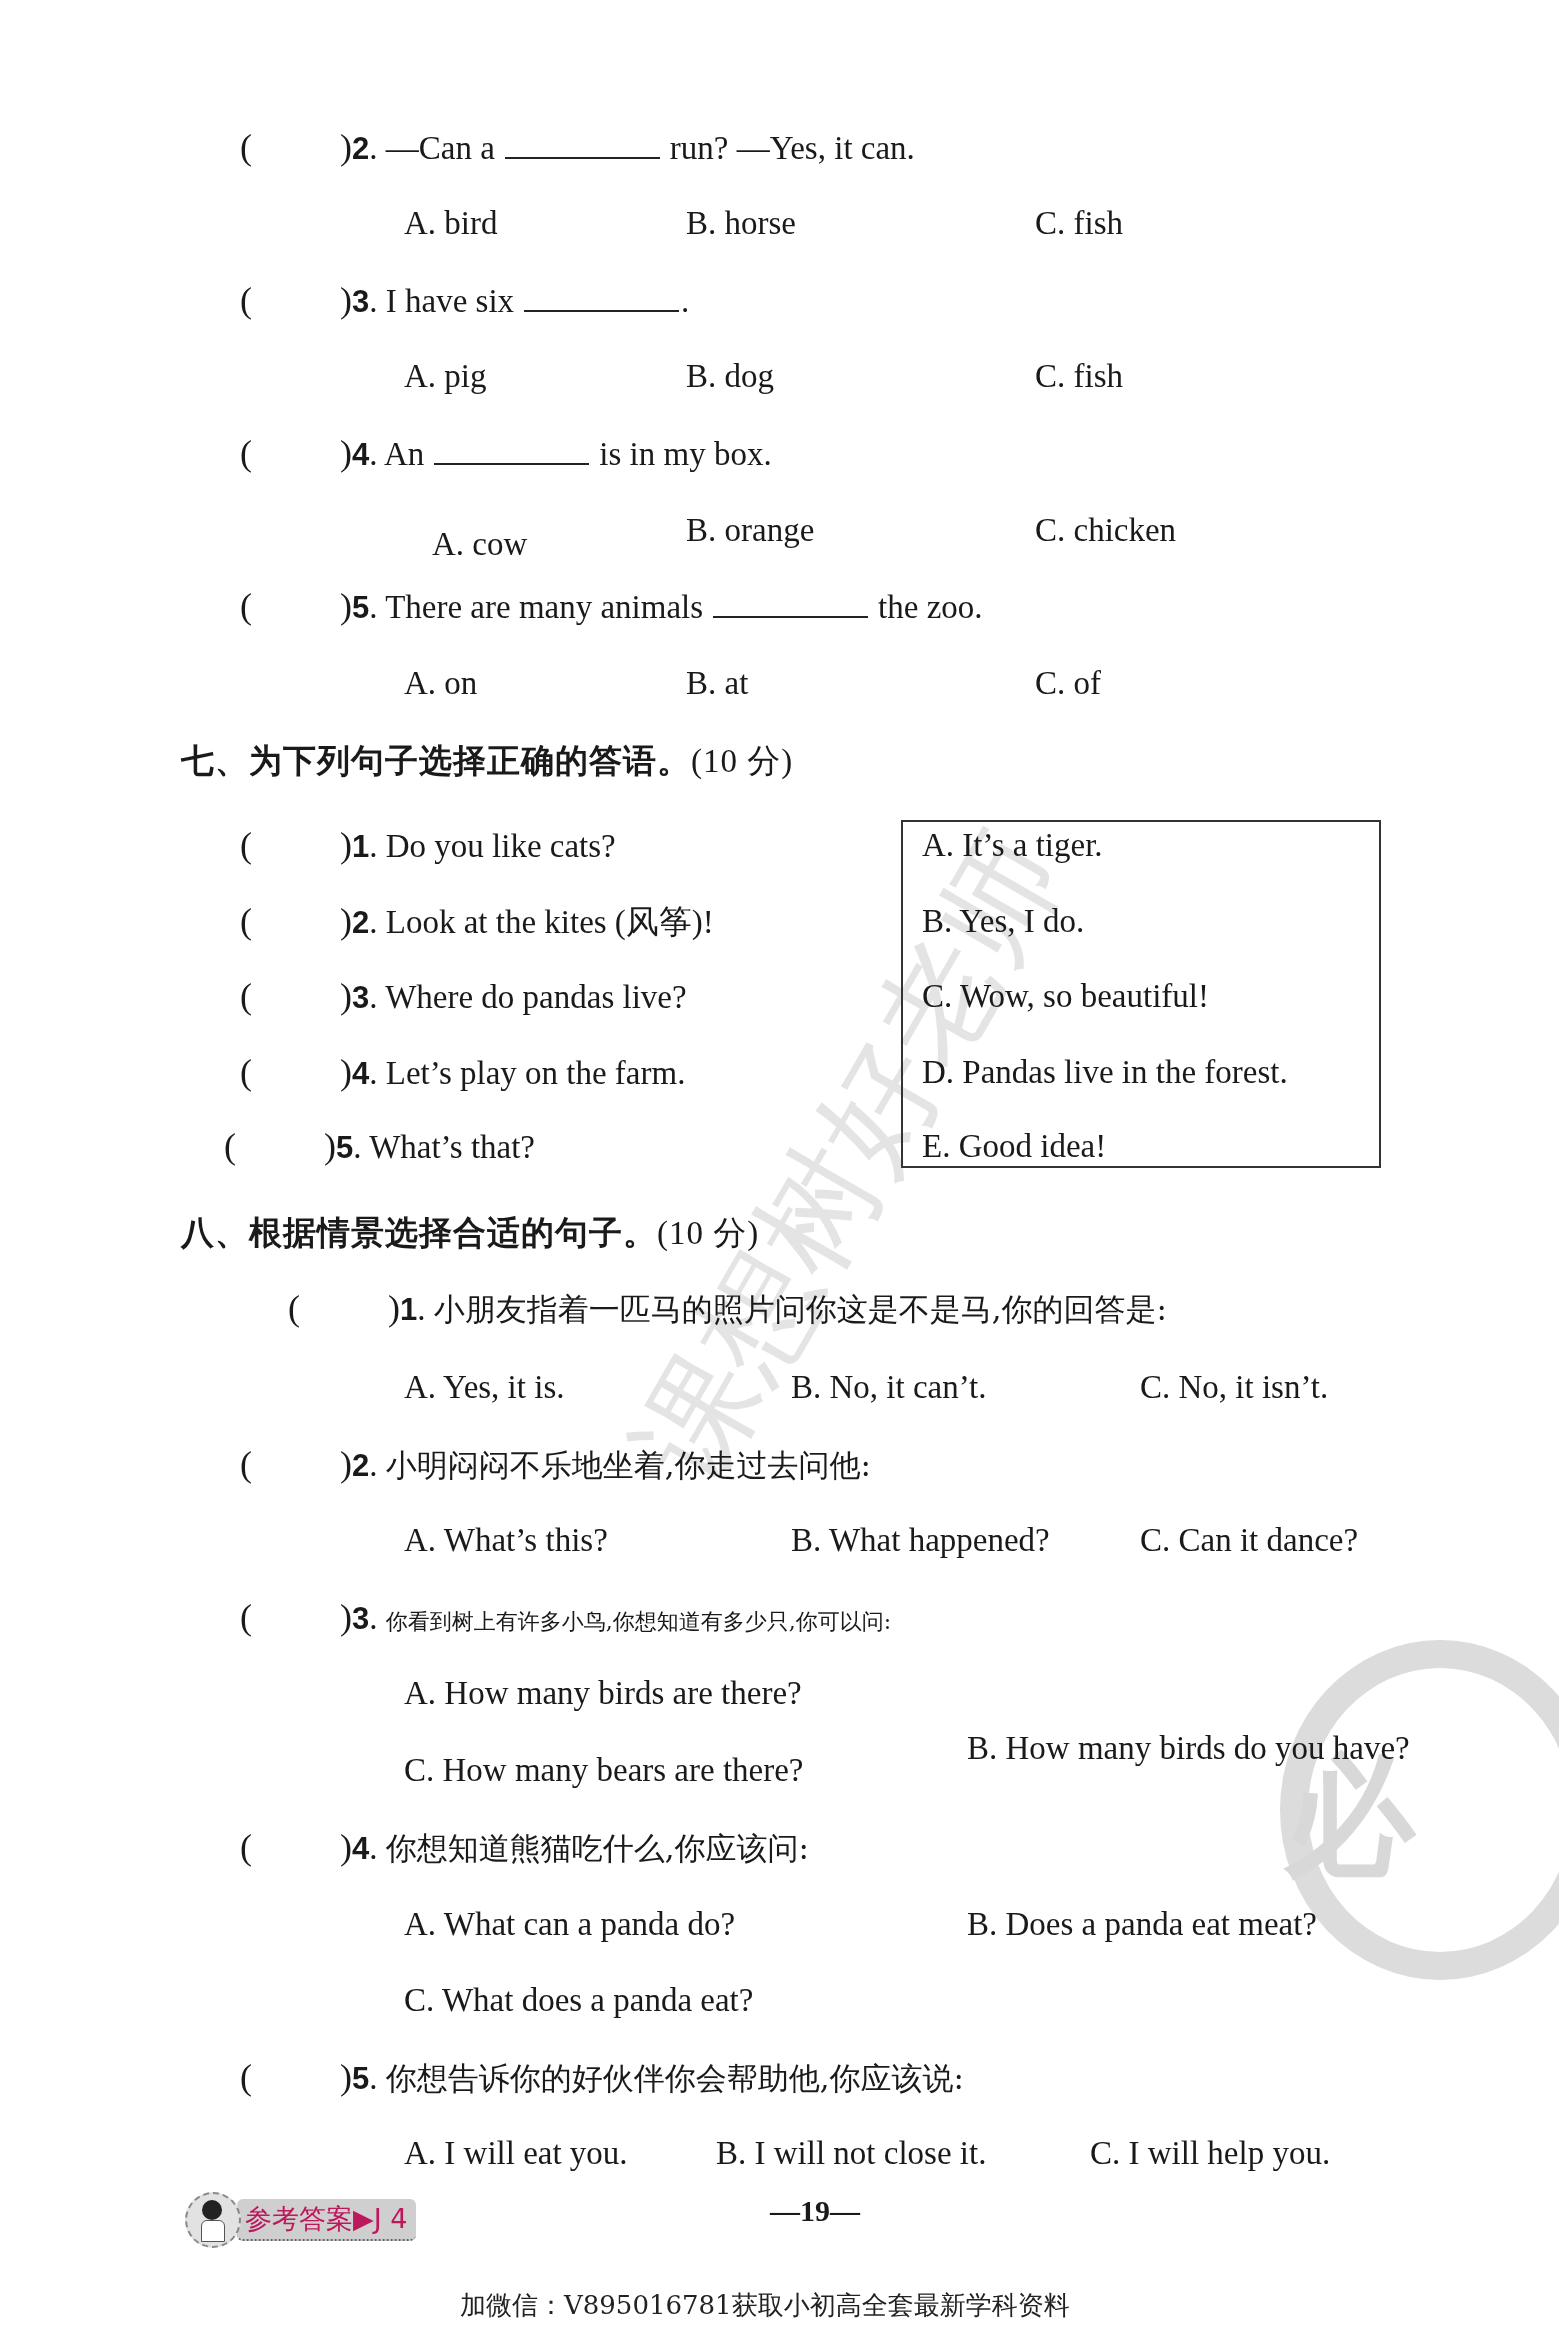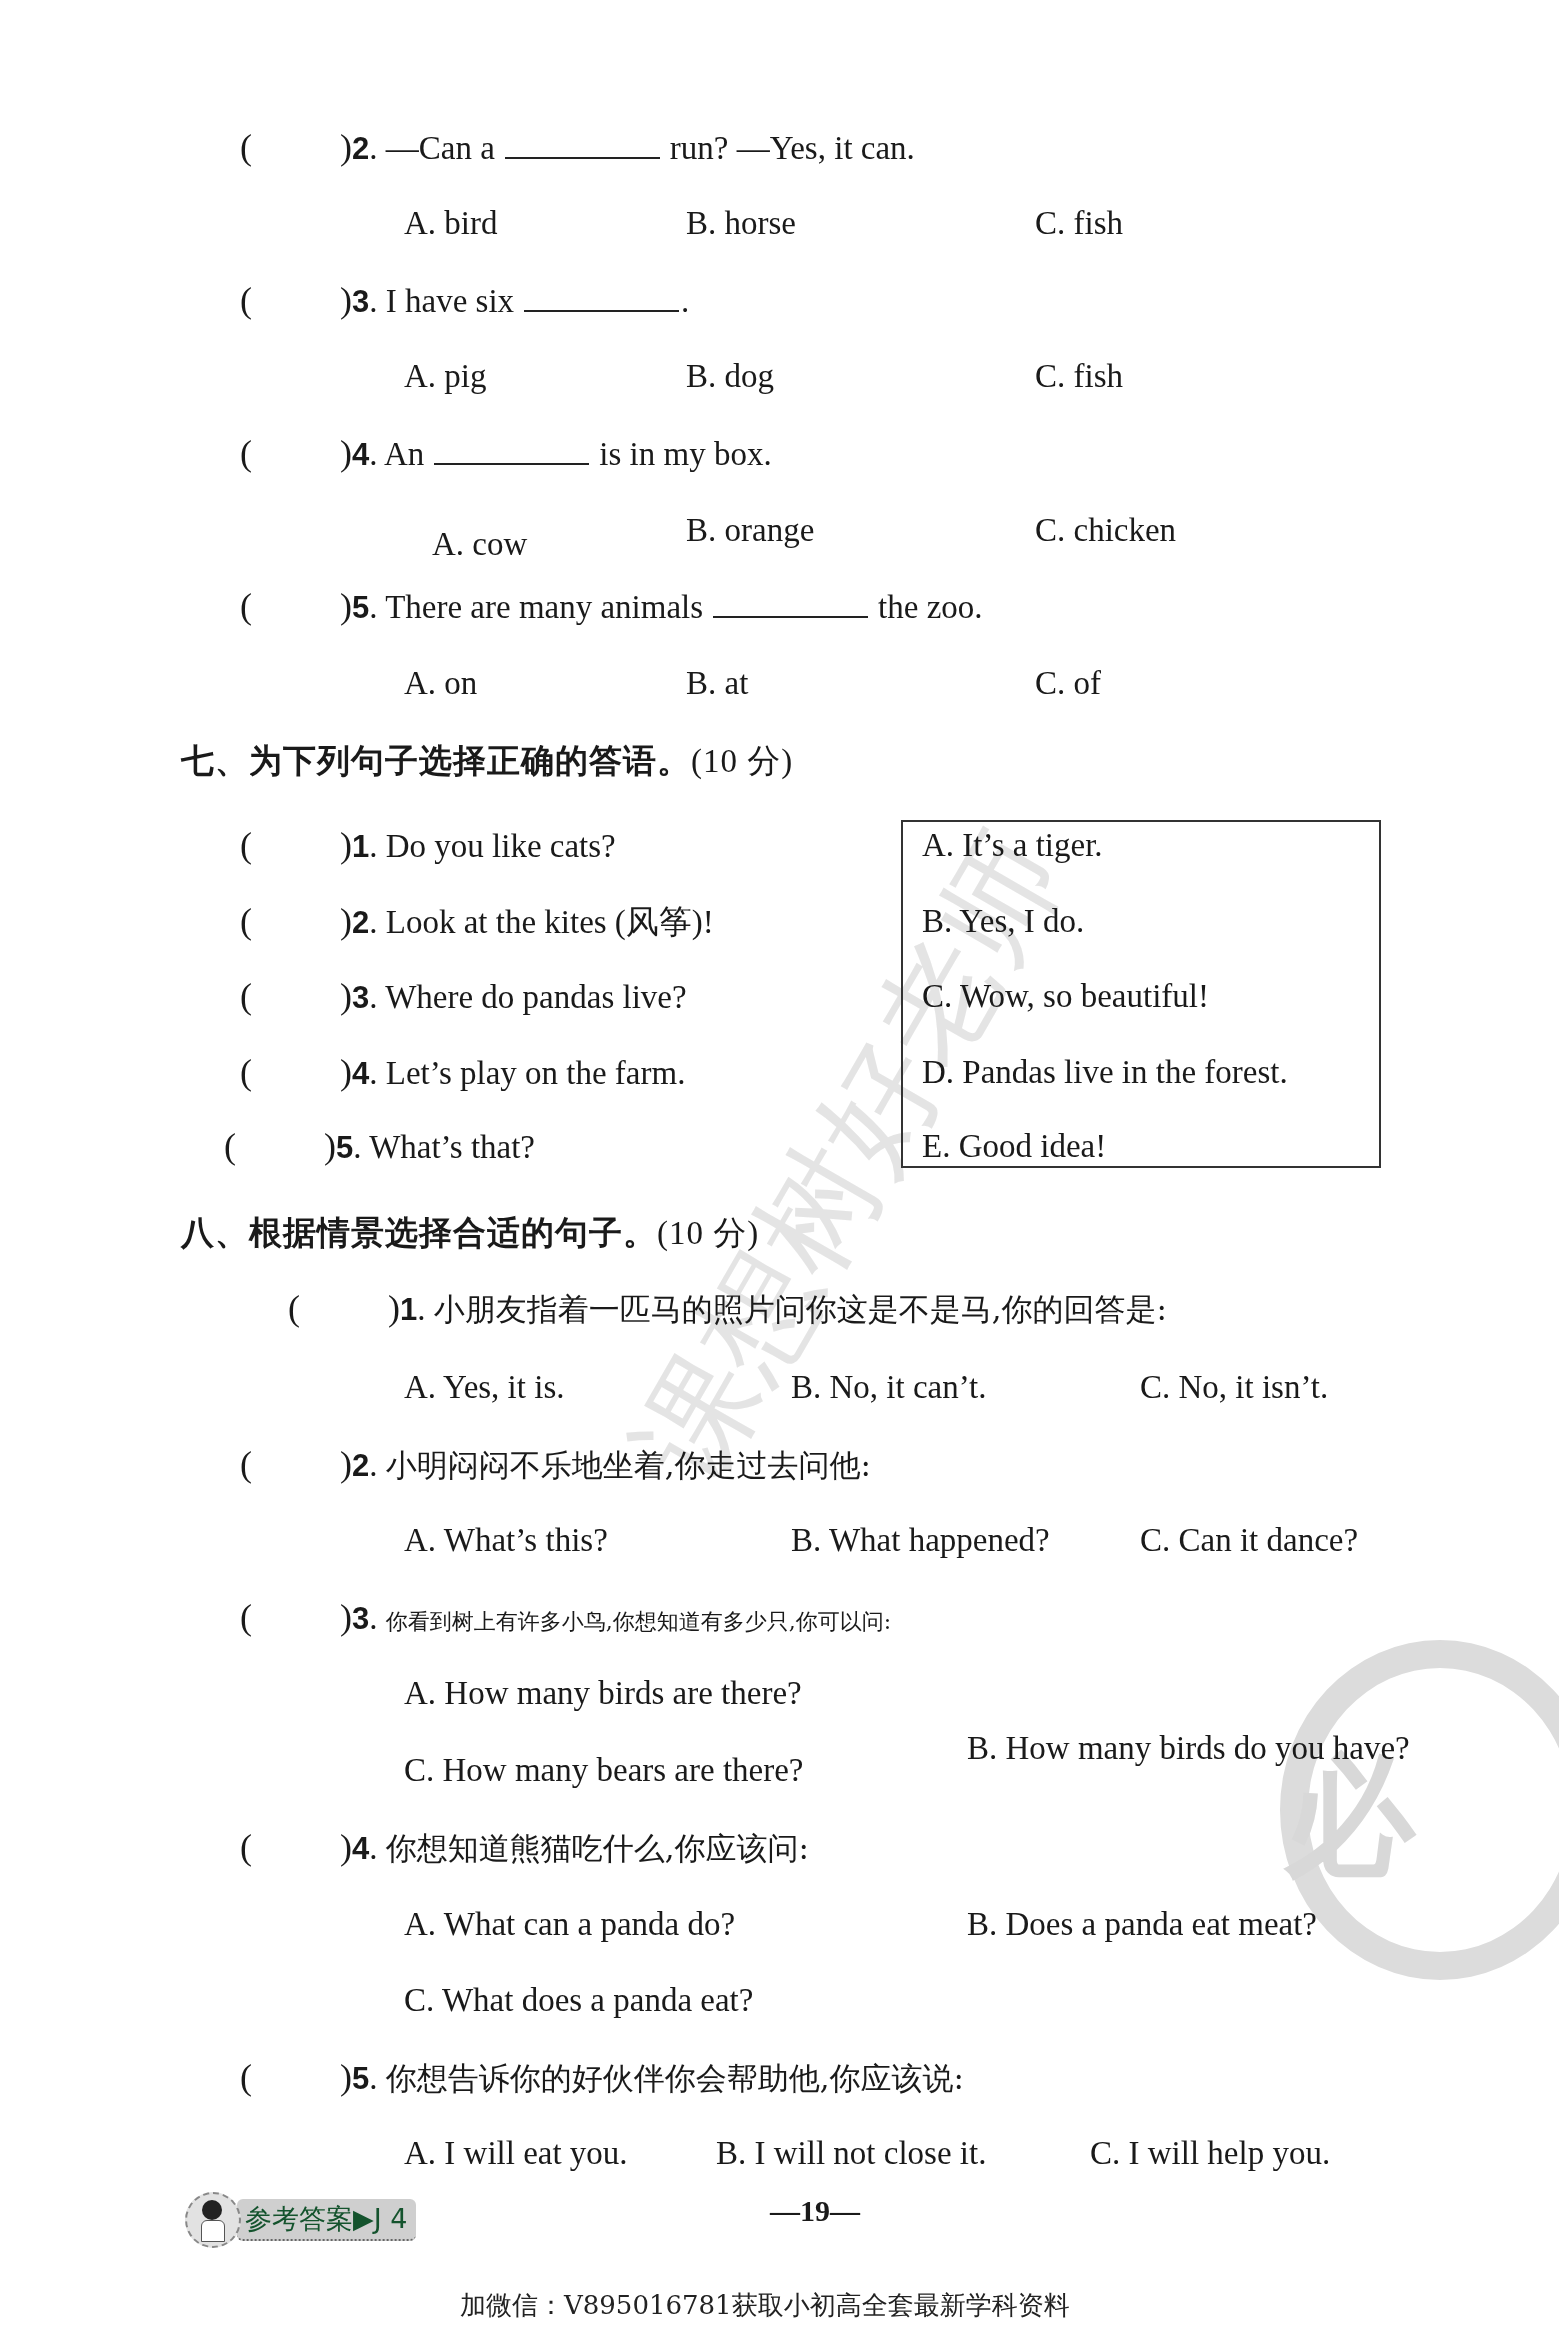--- a/index.html
+++ b/index.html
@@ -13,21 +13,21 @@
   .heading .score { font-family:"Liberation Serif", serif; font-weight:normal; }
   .blank { display:inline-block; width:155px; border-bottom:2px solid #222; height:28px; vertical-align:baseline; margin:0 10px; }
   .box { position:absolute; left:901px; top:820px; width:480px; height:348px; border:2px solid #333; box-sizing:border-box; }
   .wm { position:absolute; color:#cfcfcf; font-family:"DejaVu Serif", serif; font-size:120px; opacity:0.55; transform:rotate(-60deg); transform-origin:left top; }
   .seal { position:absolute; left:1280px; top:1640px; width:320px; height:340px; border-radius:50%; border:28px solid #dcdcdc; box-sizing:border-box; }
   .seal-char { position:absolute; left:1285px; top:1730px; font-family:"DejaVu Sans", sans-serif; font-weight:bold; font-size:130px; color:#d8d8d8; }
   .answer-tag { position:absolute; left:185px; top:2192px; display:flex; align-items:center; }
   .avatar { width:52px; height:52px; border-radius:50%; border:2px dashed #888; background:#e2e2e2; position:relative; }
   .avatar::before { content:""; position:absolute; left:15px; top:6px; width:20px; height:20px; border-radius:50%; background:#222; }
   .avatar::after { content:""; position:absolute; left:14px; top:26px; width:22px; height:20px; border-radius:6px 6px 0 0; background:#fff; border:1px solid #555; }
-  .tag-label { background:#cfcfcf; border-radius:6px; padding:2px 8px; font-family:"DejaVu Sans", sans-serif; font-size:27px; color:#14532d; border-bottom:2px dotted #666; margin-left:-4px; }
+  .tag-label { background:#cfcfcf; border-radius:6px; padding:2px 8px; font-family:"DejaVu Sans", sans-serif; font-size:27px; color:#be185d; border-bottom:2px dotted #666; margin-left:-4px; }
   .page-no { font-family:"Liberation Serif", serif; font-size:30px; font-weight:bold; }
   .promo { font-family:"DejaVu Serif", serif; font-size:26px; color:#222; }
 </style>
 </head>
 <body>
 
 <div class="wm" style="left:600px; top:1430px;">课想树好老师</div>
 <div class="seal"></div>
 <div class="seal-char">必</div>
 

